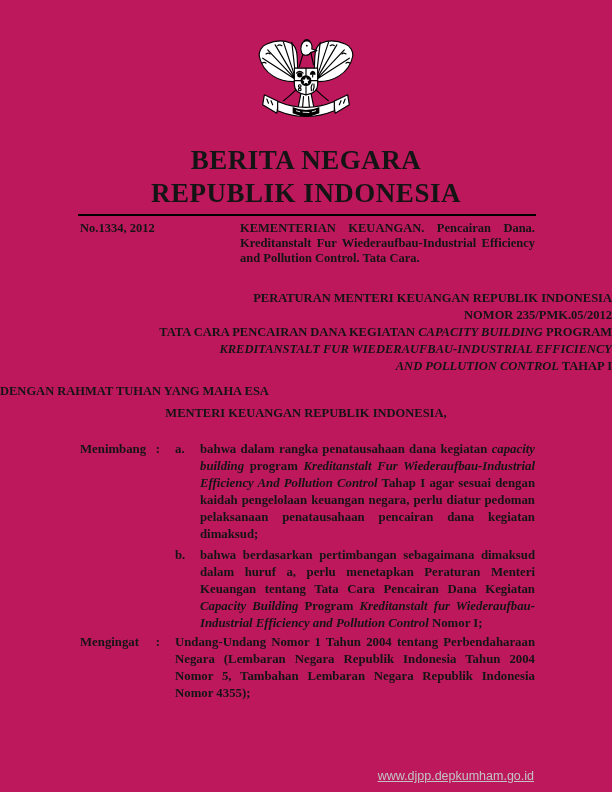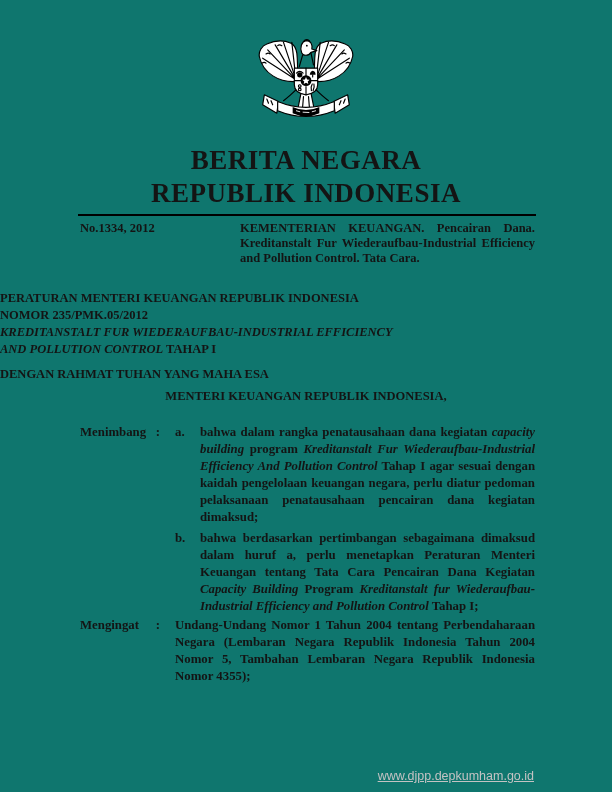--- a/index.html
+++ b/index.html
@@ -1,32 +1,32 @@
 <!DOCTYPE html>
 <html><head>
 <meta charset="utf-8">
 <style>
   html,body { margin:0; padding:0; background:#ffffff; }
   .page {
     position:relative;
     width:612px; height:792px;
     margin:0 auto;
-    background:#0f766e;
+    background:#be185d;
     font-family:"Liberation Serif", serif;
     font-weight:bold;
     color:#141414;
     overflow:hidden;
   }
   .emblem-wrap { padding-top:38px; text-align:center; }
   .masthead { margin-top:10px; text-align:center; font-size:27px; line-height:33px; letter-spacing:0.5px; }
   .rule { margin:4px 76px 0 78px; border-top:2.6px solid #000; }
   .header-row { margin:5px 77px 0 80px; display:flex; font-size:12.5px; line-height:15px;justify-content:center; }
   .issue-no { width:160px; flex:none; }
   .subject { flex:1; text-align:justify; }
-  .title-block { margin-top:24px; font-size:12.5px; line-height:17px; text-align:left; }
+  .title-block { margin-top:24px; font-size:12.5px; line-height:17px; text-align:right; }
   .t-line { white-space:nowrap; }
   .invocation { margin-top:8px; font-size:12.5px; line-height:17px; }
   .issuer { margin-top:5px; text-align:center; font-size:12.5px; line-height:17px; }
   .preamble { margin:19px 77px 0 80px; font-size:12.8px; line-height:17px; }
   .p-section { display:flex; }
   .p-section + .p-section { margin-top:2px; }
   .p-label { width:95px; flex:none; box-sizing:border-box; padding-right:15px; display:flex; justify-content:space-between; }
   .p-content { flex:1; }
   .p-item { display:flex; }
   .p-item + .p-item { margin-top:4px; }
@@ -122,20 +122,21 @@
   <div class="rule"></div>
 
   <div class="header-row">
     <div class="issue-no">No.1334, 2012</div>
     <div class="subject">KEMENTERIAN KEUANGAN. Pencairan Dana. Kreditanstalt Fur Wiederaufbau-Industrial Efficiency and Pollution Control. Tata Cara.</div>
   </div>
 
   <div class="title-block">
     <div class="t-line"><span>PERATURAN MENTERI KEUANGAN REPUBLIK INDONESIA</span></div>
     <div class="t-line"><span>NOMOR 235/PMK.05/2012</span></div>
+    <div class="t-line"><span>TATA CARA PENCAIRAN DANA KEGIATAN </span><i>CAPACITY BUILDING</i><span> PROGRAM</span></div>
     <div class="t-line"><i>KREDITANSTALT FUR WIEDERAUFBAU-INDUSTRIAL EFFICIENCY</i></div>
     <div class="t-line"><i>AND POLLUTION CONTROL</i><span> TAHAP I</span></div>
   </div>
 
   <div class="invocation">DENGAN RAHMAT TUHAN YANG MAHA ESA</div>
   <div class="issuer">MENTERI KEUANGAN REPUBLIK INDONESIA,</div>
 
   <div class="preamble">
 
     <div class="p-section">
@@ -143,21 +144,21 @@
         <span>Menimbang</span>
         <span>:</span>
       </div>
       <div class="p-content">
         <div class="p-item">
           <div class="p-marker">a.</div>
           <div class="p-text"><span>bahwa dalam rangka penatausahaan dana kegiatan </span><i>capacity building</i><span> program </span><i>Kreditanstalt Fur Wiederaufbau-Industrial Efficiency And Pollution Control</i><span> Tahap I agar sesuai dengan kaidah pengelolaan keuangan negara, perlu diatur pedoman pelaksanaan penatausahaan pencairan dana kegiatan dimaksud;</span></div>
         </div>
         <div class="p-item">
           <div class="p-marker">b.</div>
-          <div class="p-text"><span>bahwa berdasarkan pertimbangan sebagaimana dimaksud dalam huruf a, perlu menetapkan Peraturan Menteri Keuangan tentang Tata Cara Pencairan Dana Kegiatan </span><i>Capacity Building</i><span> Program </span><i>Kreditanstalt fur Wiederaufbau-Industrial Efficiency and Pollution Control</i><span> Tahap I;</span></div>
+          <div class="p-text"><span>bahwa berdasarkan pertimbangan sebagaimana dimaksud dalam huruf a, perlu menetapkan Peraturan Menteri Keuangan tentang Tata Cara Pencairan Dana Kegiatan </span><i>Capacity Building</i><span> Program </span><i>Kreditanstalt fur Wiederaufbau-Industrial Efficiency and Pollution Control</i><span> Nomor I;</span></div>
         </div>
       </div>
     </div>
 
     <div class="p-section">
       <div class="p-label">
         <span>Mengingat</span>
         <span>:</span>
       </div>
       <div class="p-content">

